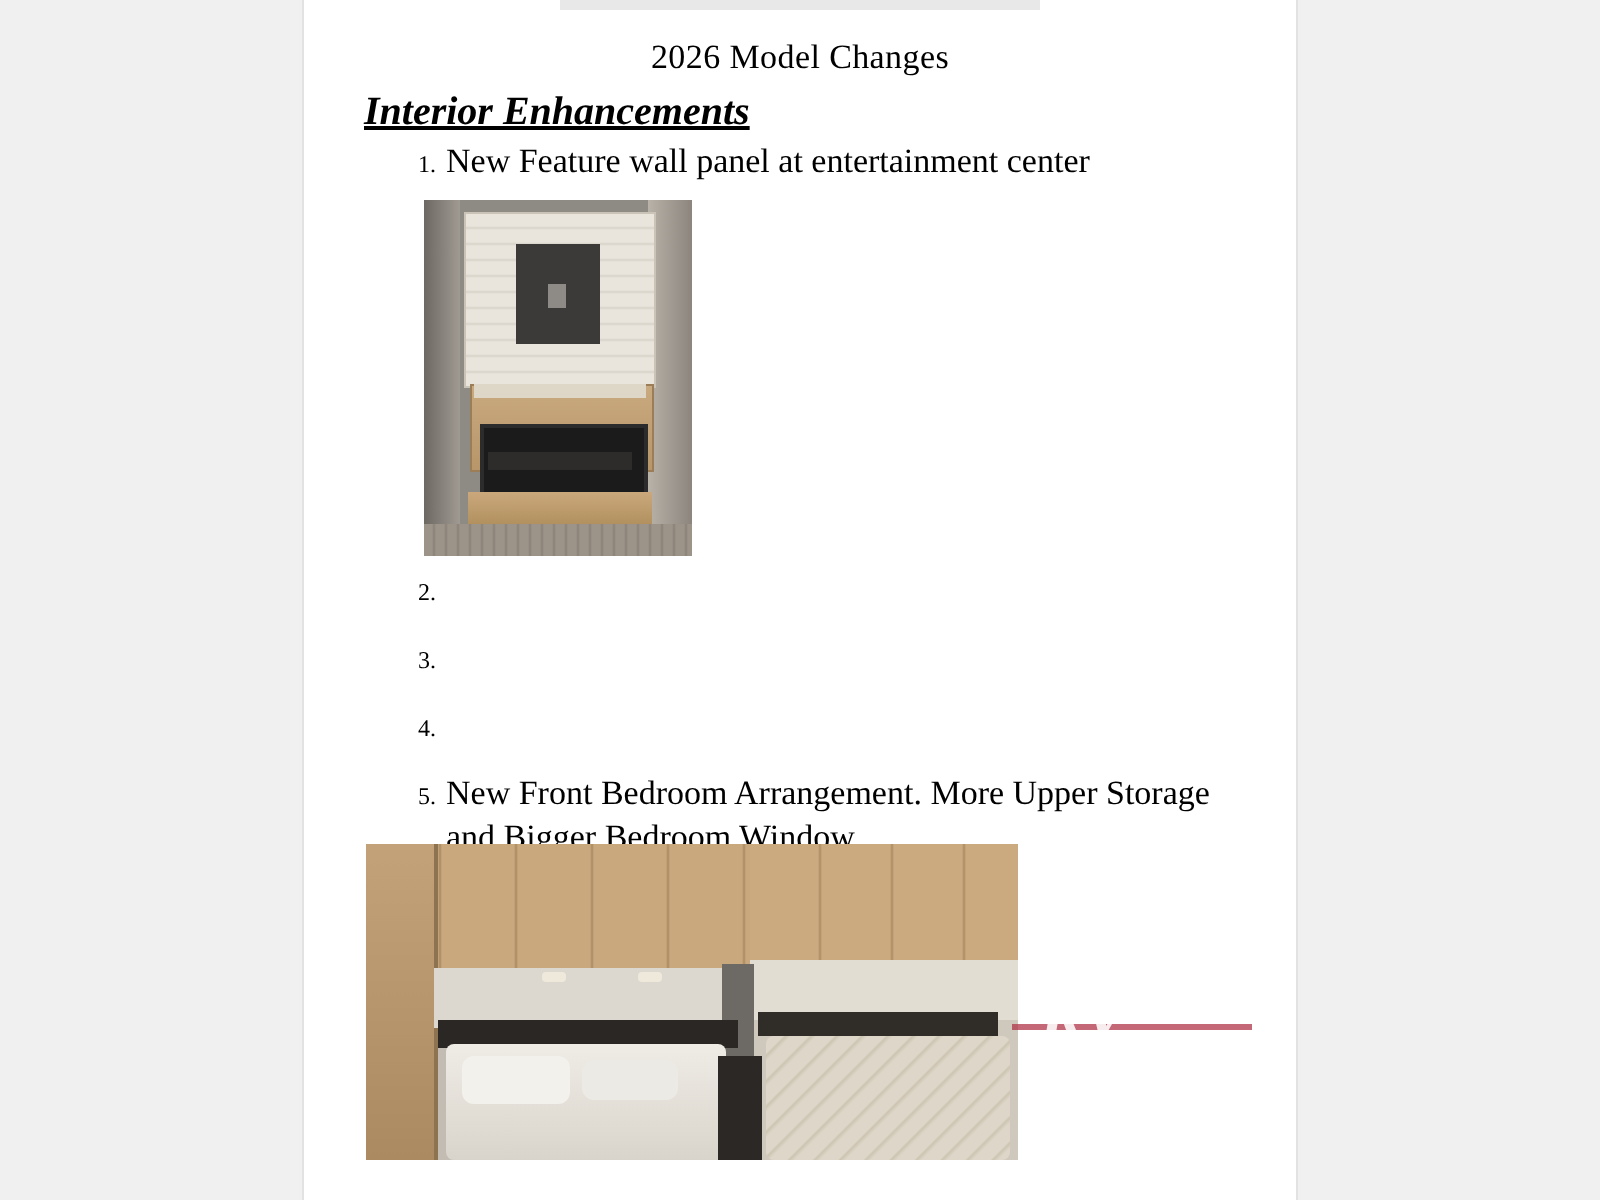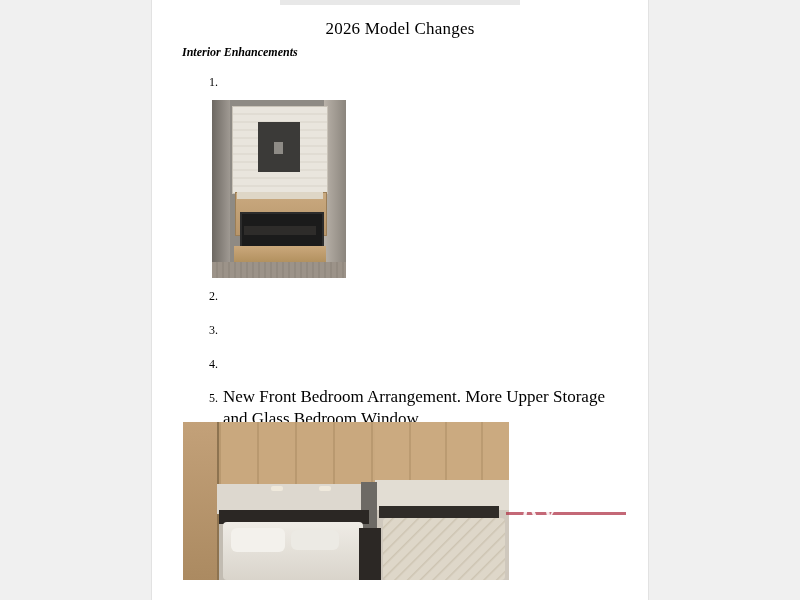--- a/index.html
+++ b/index.html
@@ -58,23 +58,24 @@
     text-align: center;
     font-size: 17px;
     letter-spacing: 0.2px;
     color: #000;
   }
 
   .section-heading {
     position: absolute;
     top: 45px;
     left: 30px;
-    font-size: 12px;
+    font-size: 20px;
     font-style: italic;
     font-weight: bold;
+    text-decoration: underline;
     color: #000;
   }
 
   .list {
     position: absolute;
     left: 40px;
     top: 70px;
     width: 440px;
   }
   .list-item {
@@ -250,21 +251,21 @@
     top: 490px;
     width: 160px;
     height: 80px;
     pointer-events: none;
   }
   .wm-rv {
     position: absolute;
     left: 28px; top: 0;
     font-family: "Liberation Serif", serif;
     font-style: italic;
-    font-weight: normal;
+    font-weight: bold;
     font-size: 34px;
     color: rgba(255,255,255,0.88);
     letter-spacing: -1px;
   }
   .wm-bar {
     position: absolute;
     left: 14px; top: 22px;
     width: 120px; height: 3px;
     background: rgba(176,54,74,0.75);
   }
@@ -291,20 +292,21 @@
     <div class="top-strip"></div>
 
     <div class="doc-title">2026 Model Changes</div>
 
     <div class="section-heading">Interior Enhancements</div>
 
     <div class="list">
 
       <div class="list-item item-1">
         <div class="li-num">1.</div>
+        <div class="li-text">New Feature wall panel at entertainment center</div>
       </div>
 
       <div style="height:186px;"></div>
 
       <div class="list-item">
         <div class="li-num">2.</div>
       </div>
 
       <div style="height:8px;"></div>
 
@@ -315,21 +317,21 @@
       <div style="height:8px;"></div>
 
       <div class="list-item">
         <div class="li-num">4.</div>
       </div>
 
       <div style="height:8px;"></div>
 
       <div class="list-item">
         <div class="li-num">5.</div>
-        <div class="li-text">New Front Bedroom Arrangement.   More Upper Storage and Glass Bedroom Window</div>
+        <div class="li-text">New Front Bedroom Arrangement.   More Upper Storage and Bigger Bedroom Window</div>
       </div>
 
     </div>
 
     <div class="photo1">
       <div class="p1-wall-left"></div>
       <div class="p1-wall-right"></div>
       <div class="p1-panel"></div>
       <div class="p1-tv"></div>
       <div class="p1-tv-btn"></div>

